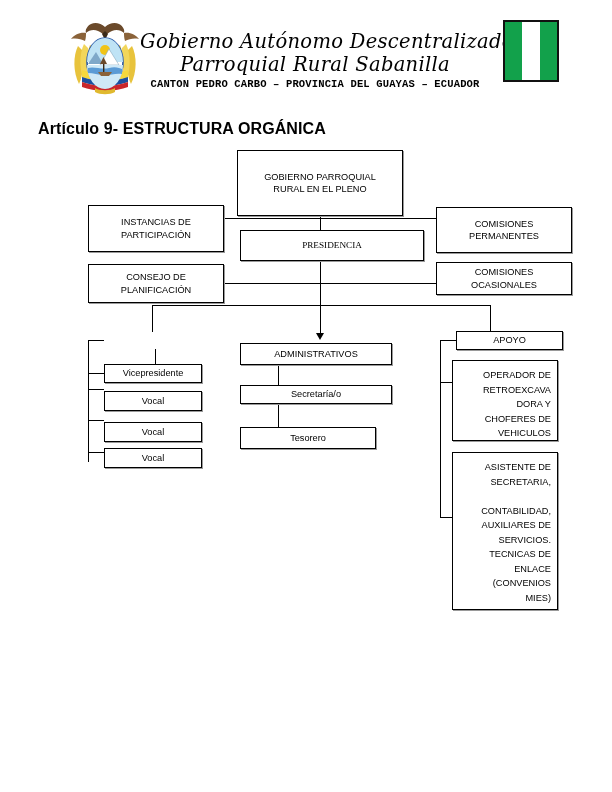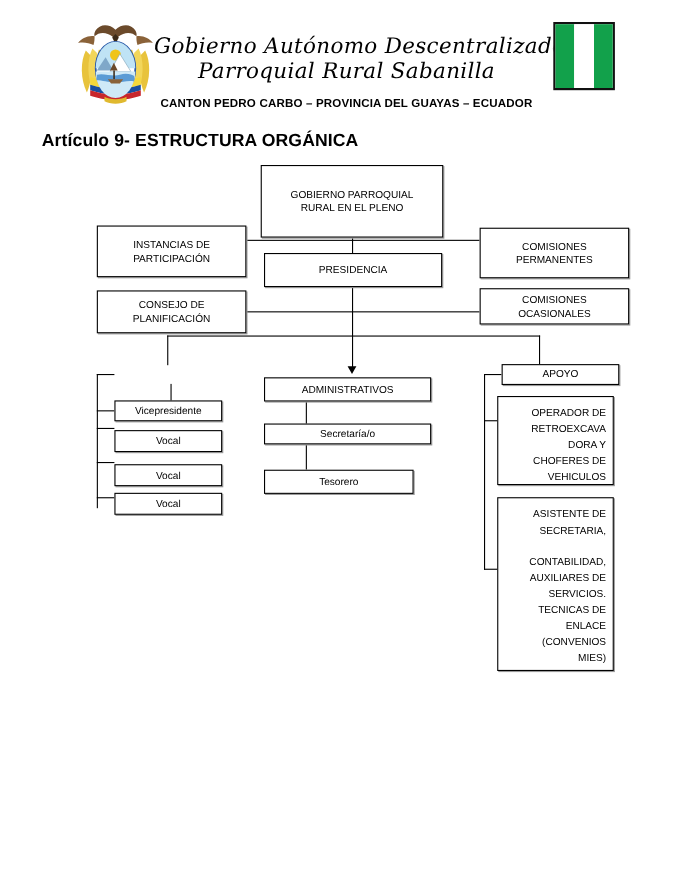--- a/index.html
+++ b/index.html
@@ -40,25 +40,25 @@
     font-family: "DejaVu Serif", serif;
     font-style: italic;
     font-size: 19.5px;
     line-height: 23px;
     white-space: nowrap;
     color: #000000;
   }
   .title-line.l1 { letter-spacing: 0.3px; }
   .title-line.l2 { letter-spacing: 0.3px; }
   #subtitle {
-    font-family: Liberation Sans, sans-serif;
+    font-family: Liberation Mono, monospace;
     font-weight: bold;
     font-size: 10.5px;
     letter-spacing: 0.15px;
-    margin-top: 12px;
+    margin-top: 2px;
     white-space: nowrap;
   }
 
   
   #section-heading {
     position: absolute; left: 38px; top: 120px;
     font-size: 16px; font-weight: bold;
     letter-spacing: 0.1px;
   }
 
@@ -191,21 +191,21 @@
   <div class="node" style="left:237px; top:150px; width:166px; height:66px;">
     <span class="txt" style="white-space:pre-line;">GOBIERNO PARROQUIAL
 RURAL EN EL PLENO</span>
   </div>
 
   <div class="node" style="left:88px; top:205px; width:136px; height:47px;">
     <span class="txt" style="white-space:pre-line;">INSTANCIAS DE
 PARTICIPACIÓN</span>
   </div>
 
-  <div class="node" style="left:240px; top:230px; width:162px; height:31px;">
+  <div class="node" style="left:240px; top:230px; width:184px; height:31px;font-family:Liberation Serif, serif;">
     <span class="txt">PRESIDENCIA</span>
   </div>
 
   <div class="node" style="left:436px; top:207px; width:136px; height:46px;">
     <span class="txt" style="white-space:pre-line;">COMISIONES
 PERMANENTES</span>
   </div>
 
   <div class="node" style="left:88px; top:264px; width:136px; height:39px;">
     <span class="txt" style="white-space:pre-line;">CONSEJO DE

